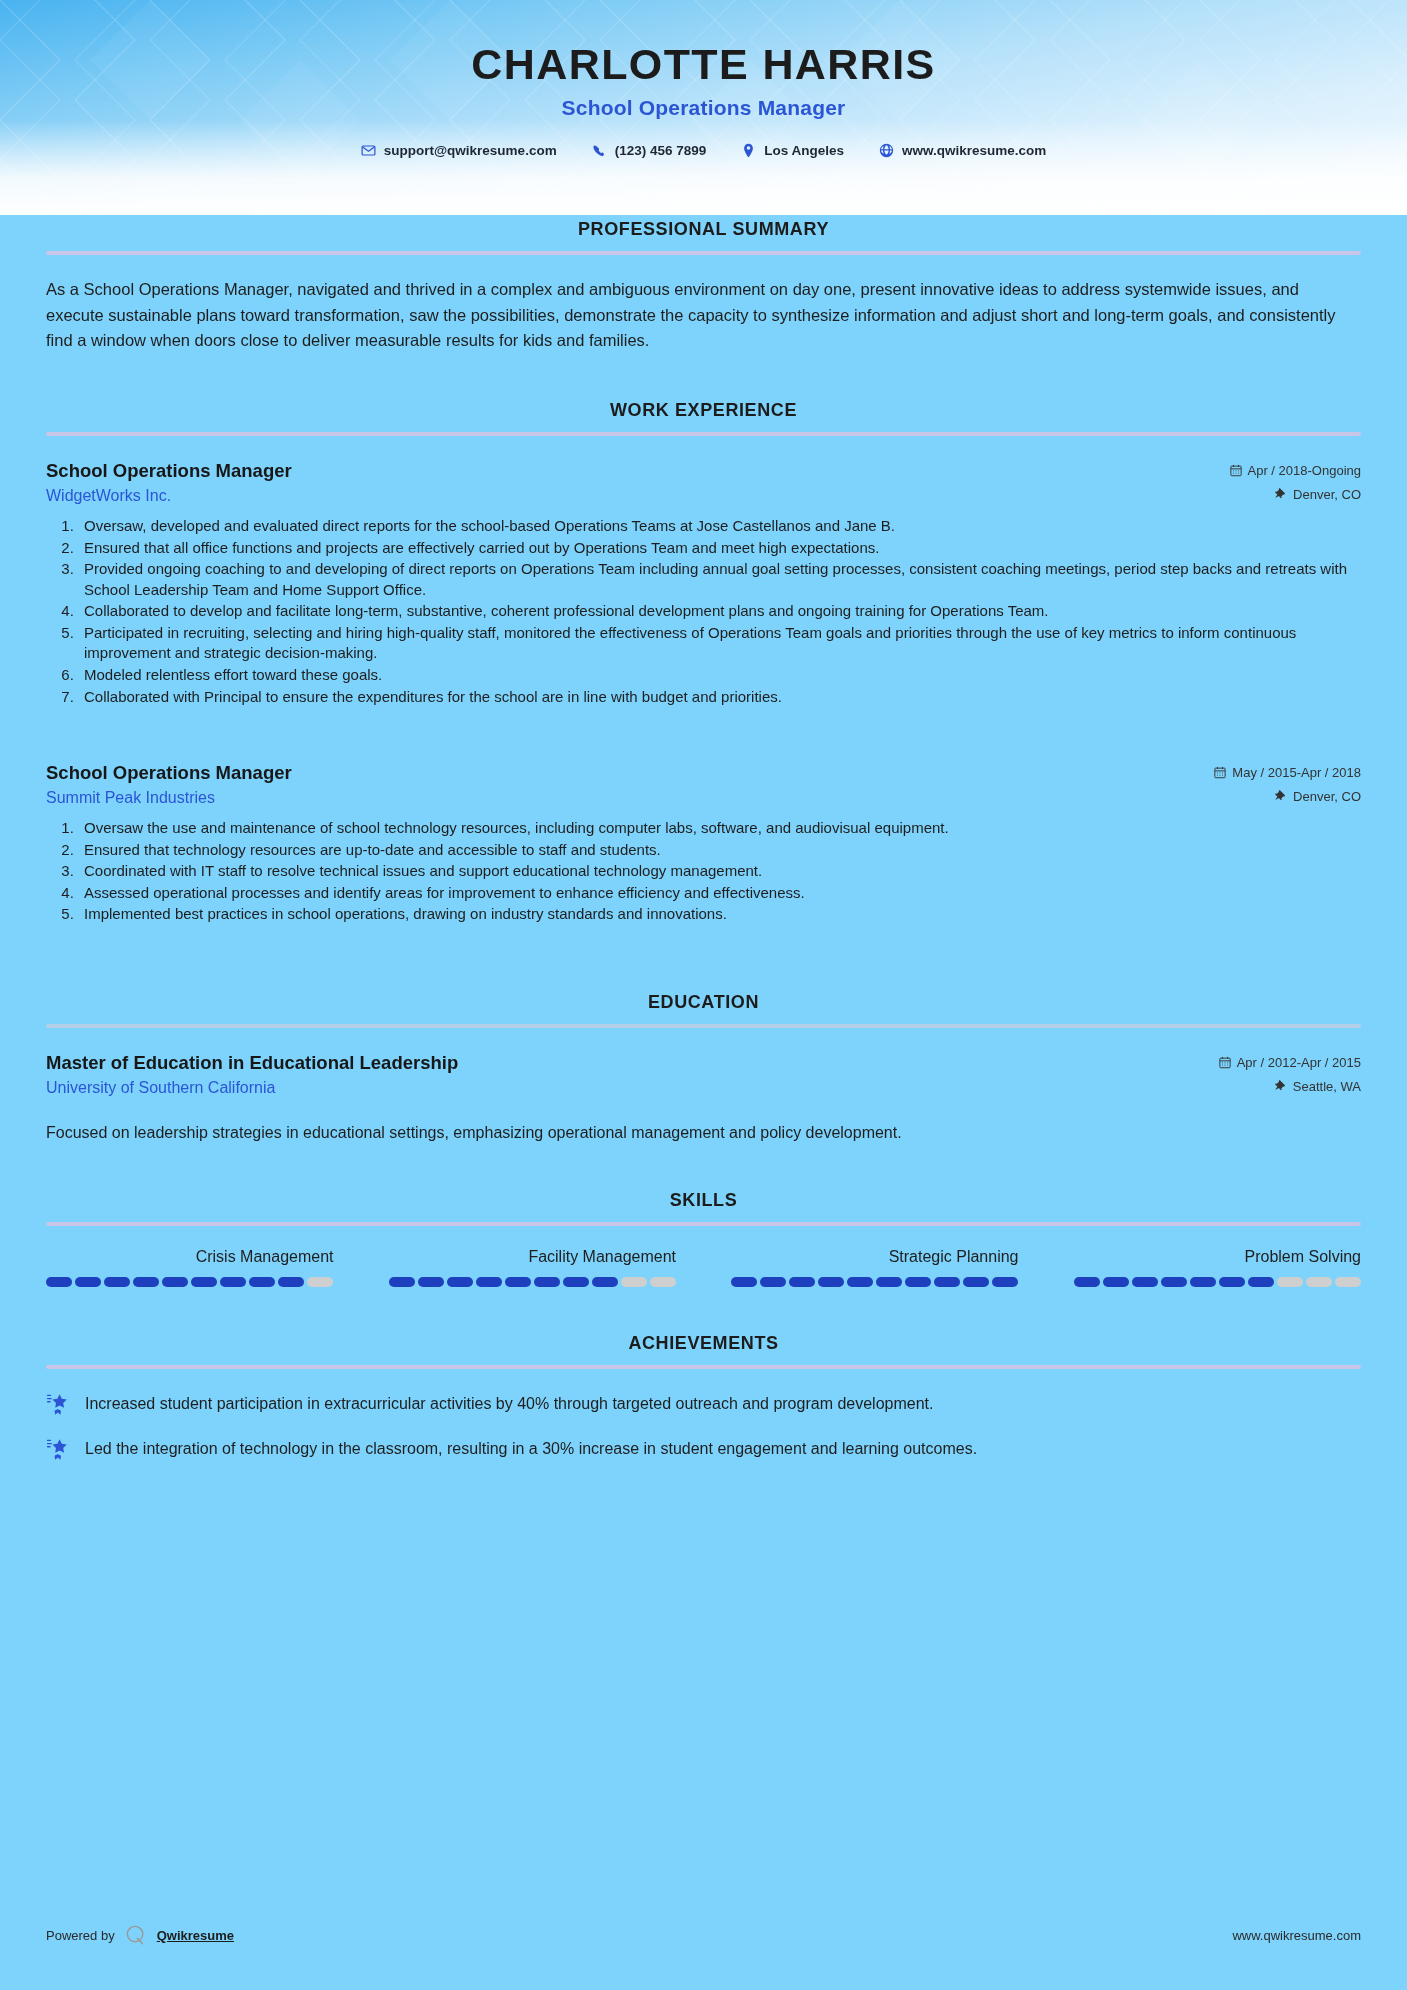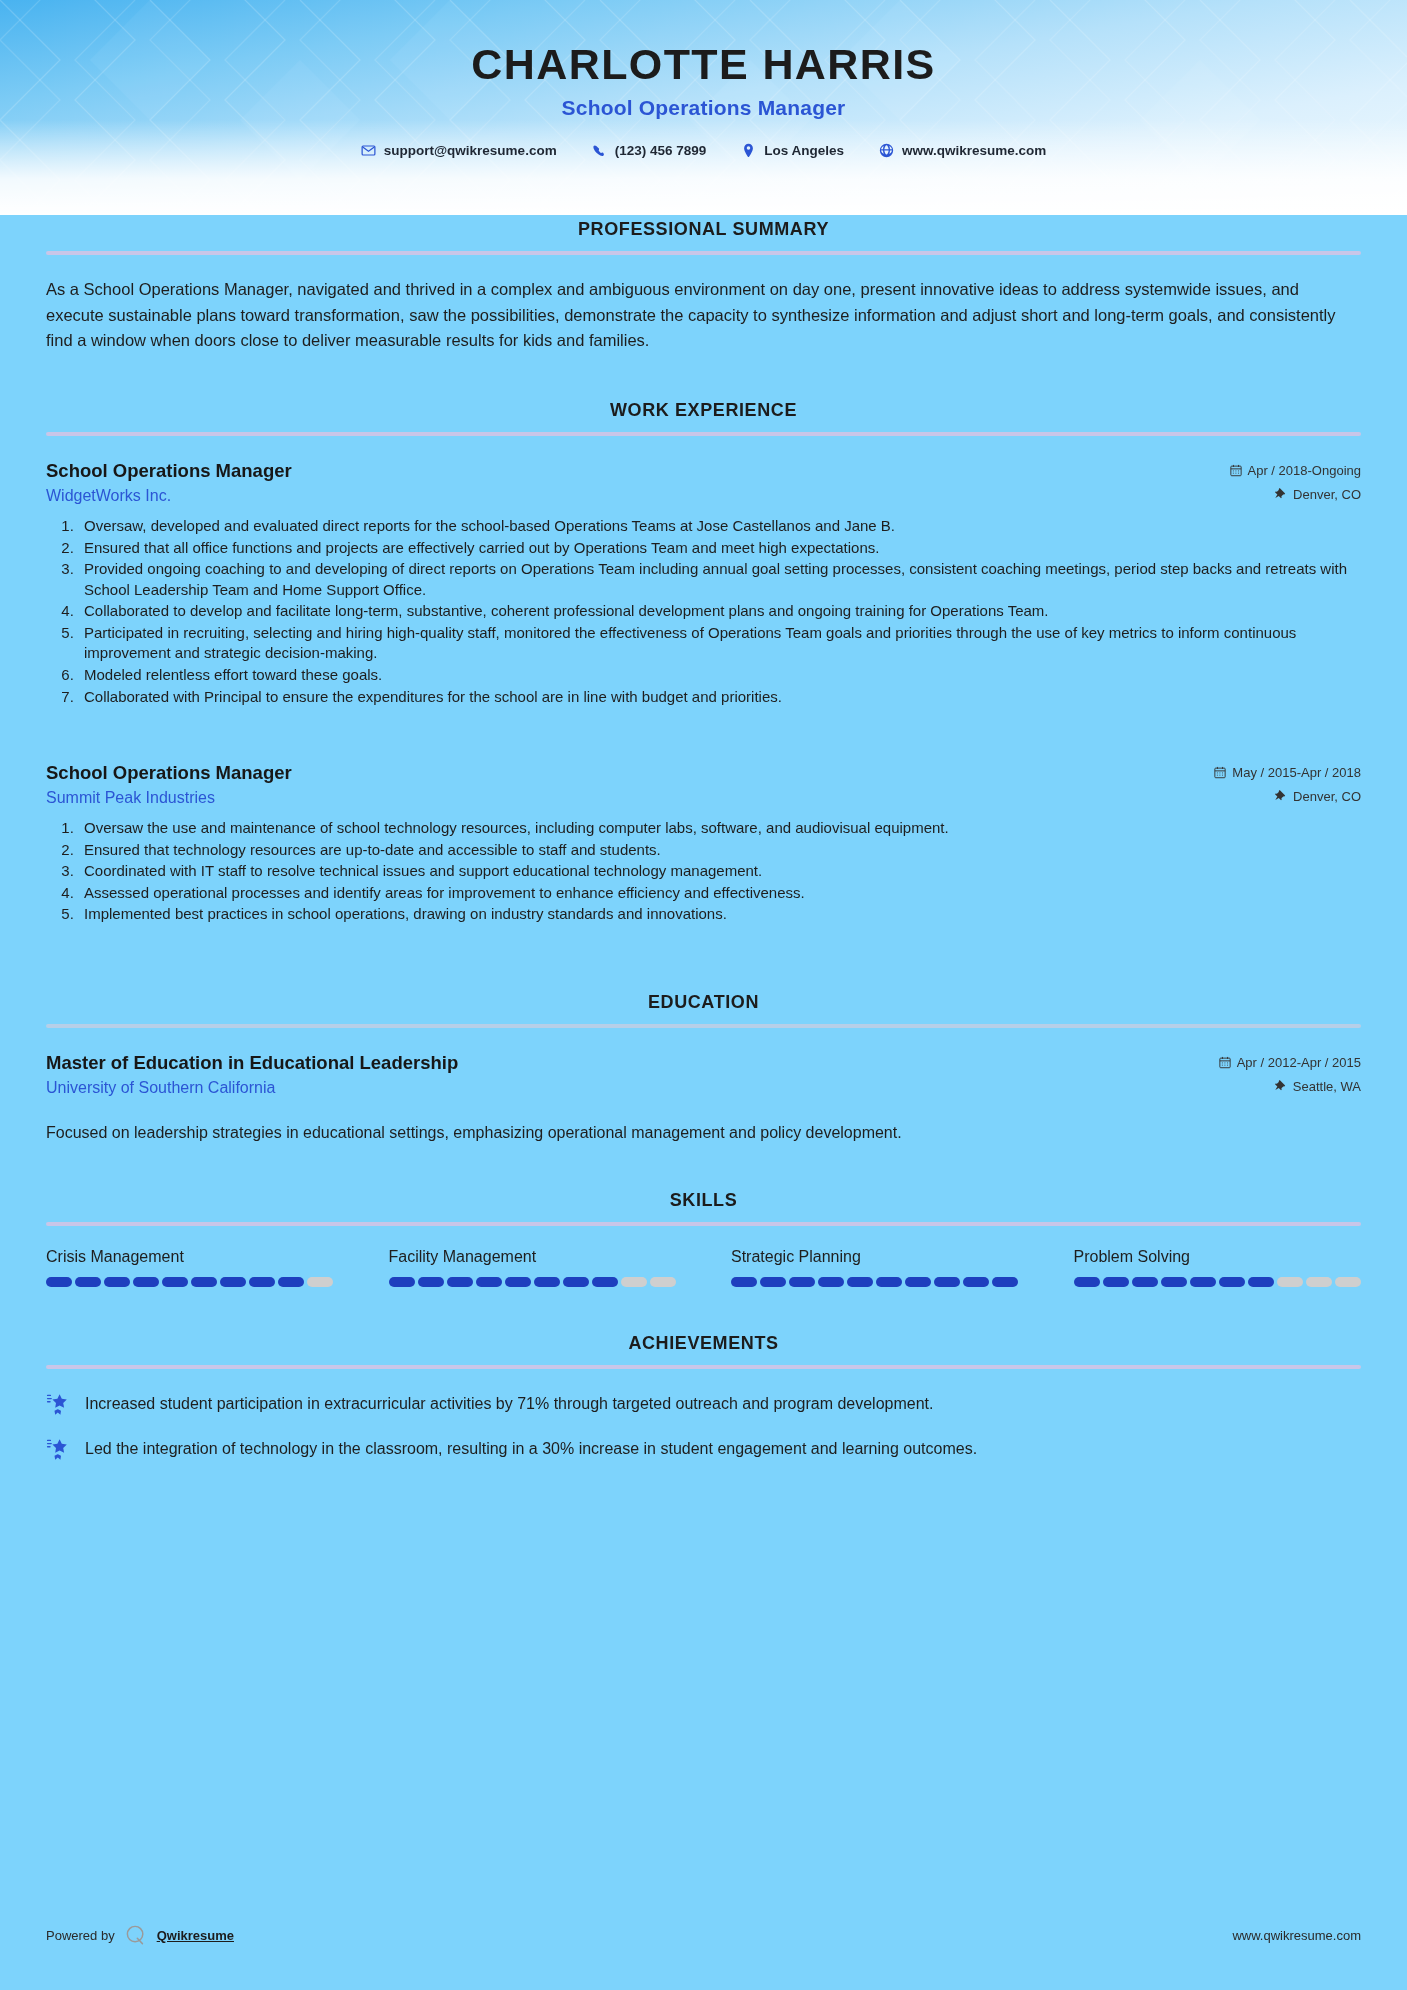--- a/index.html
+++ b/index.html
@@ -168,20 +168,21 @@
     line-height: 1.4;
     color: #1e1e1e;
   }
 
   
   .skills-grid {
     margin-top: 22px;
     display: grid;
     grid-template-columns: repeat(4, 1fr);
     gap: 0 55px;
+    text-align: right;
   }
   .skill-name {
     font-size: 16px;
     color: #1e1e1e;
     margin-bottom: 11px;
   }
   .skill-bar {
     display: flex;
     gap: 3px;
   }
@@ -559,21 +560,21 @@
 
       <div class="ach-list">
         <div class="ach-item">
           <span class="ach-icon">
             <svg width="24" height="24" viewBox="0 0 24 24" fill="currentColor">
               <path d="M13.6 2.2l2.2 4.5 5 .7-3.6 3.5.9 4.9-4.5-2.3-4.4 2.3.8-4.9L6.4 7.4l5-.7z"></path>
               <path d="M11.5 17.2l-3 1.6.7 4 2.6-2.3 2.6 2.3.6-4-3-1.6z"></path>
               <path d="M1.6 3.4h2.8M1.6 6.6h3.6M1.6 9.8h2.4" stroke="currentColor" stroke-width="1.4" stroke-linecap="round" fill="none"></path>
             </svg>
           </span>
-          <div class="ach-text">Increased student participation in extracurricular activities by 71% through targeted outreach and program development.</div>
+          <div class="ach-text">Increased student participation in extracurricular activities by 40% through targeted outreach and program development.</div>
         </div>
 
         <div class="ach-item">
           <span class="ach-icon">
             <svg width="24" height="24" viewBox="0 0 24 24" fill="currentColor">
               <path d="M13.6 2.2l2.2 4.5 5 .7-3.6 3.5.9 4.9-4.5-2.3-4.4 2.3.8-4.9L6.4 7.4l5-.7z"></path>
               <path d="M11.5 17.2l-3 1.6.7 4 2.6-2.3 2.6 2.3.6-4-3-1.6z"></path>
               <path d="M1.6 3.4h2.8M1.6 6.6h3.6M1.6 9.8h2.4" stroke="currentColor" stroke-width="1.4" stroke-linecap="round" fill="none"></path>
             </svg>
           </span>

